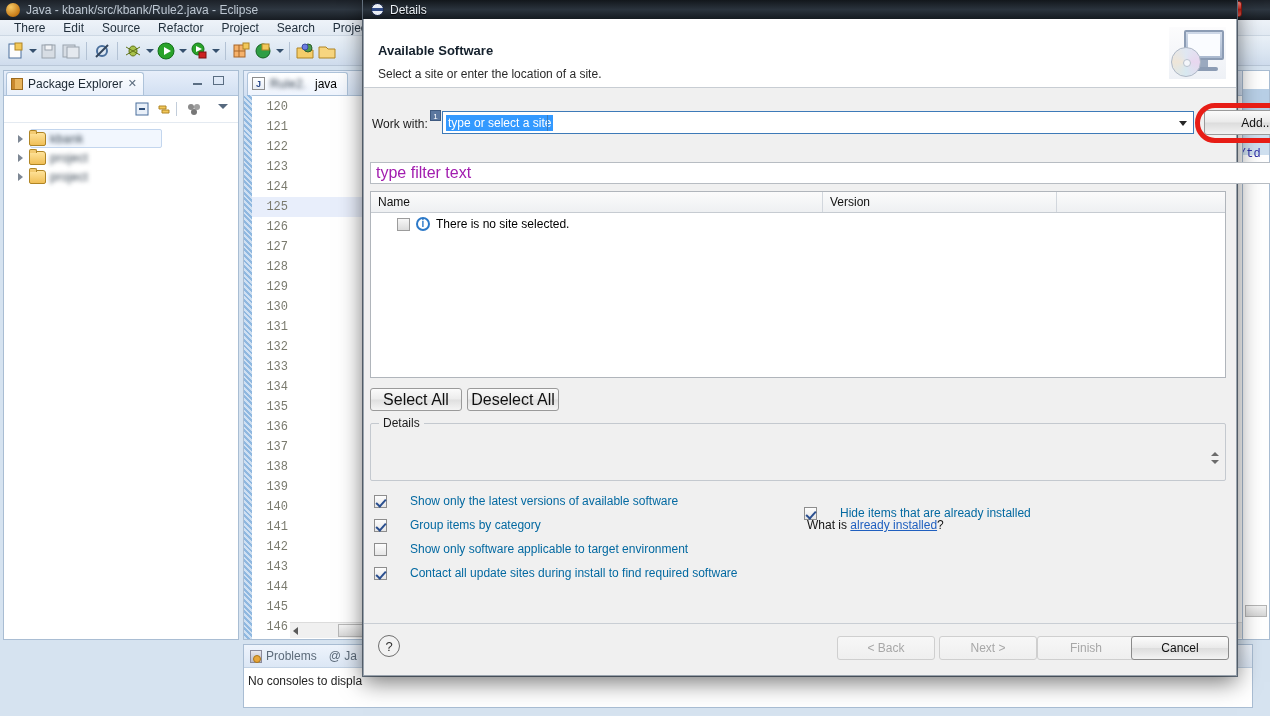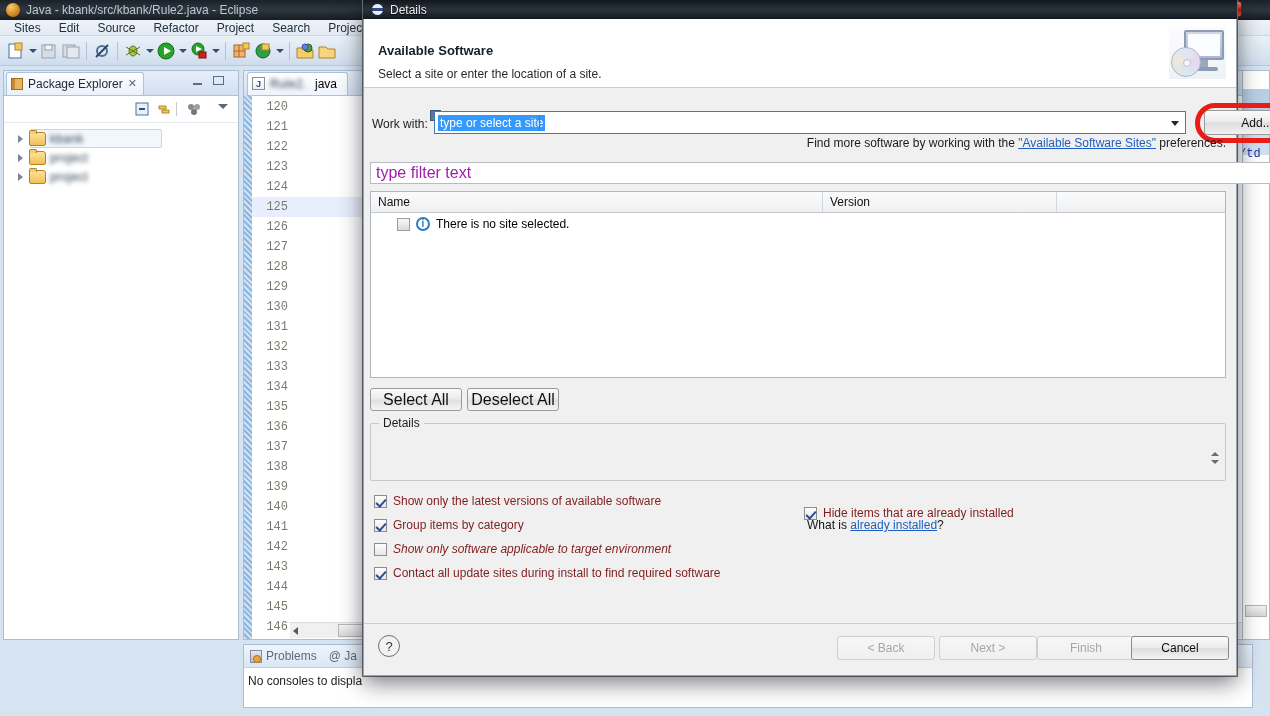--- a/index.html
+++ b/index.html
@@ -214,21 +214,21 @@
   #banner-cd-hole{position:absolute;left:11px;top:11px;width:8px;height:8px;border-radius:50%;
     background:#f4f6fa;border:1px solid #b9c2cd;box-sizing:border-box;}
   
   #workwith-row{position:absolute;left:0;top:89px;width:874px;height:30px;}
   #workwith-label{position:absolute;left:8px;top:9px;font-size:12px;color:#1b1b1b;}
   #workwith-badge{
     position:absolute;left:66px;top:2px;width:11px;height:11px;background:#5b779f;
     color:#fff;font-size:8px;line-height:11px;text-align:center;border:1px solid #3f5a80;box-sizing:border-box;
   }
   #workwith-combo{
-    position:absolute;left:70px;top:3px;width:752px;height:23px;
+    position:absolute;left:78px;top:3px;width:752px;height:23px;
     background:#fff;border:1px solid #3d7ab8;box-sizing:border-box;
   }
   #workwith-value{
     position:absolute;left:3px;top:3px;height:16px;line-height:16px;
     background:#3399ff;color:#fff;font-size:12px;padding:0 2px;
   }
   #workwith-caret{position:absolute;left:104px;top:3px;width:1px;height:16px;background:#3d7ab8;}
   #workwith-arrow{
     position:absolute;right:6px;top:9px;
     border-left:4px solid transparent;border-right:4px solid transparent;border-top:5px solid #262626;
@@ -290,30 +290,30 @@
   }
   #details-legend{
     position:absolute;left:8px;top:-8px;background:#f0f0f0;padding:0 4px;font-size:12px;color:#1b1b1b;
   }
   #details-spin{position:absolute;right:4px;top:26px;width:11px;height:18px;}
   #details-spin:before,#details-spin:after{content:"";position:absolute;left:1px;
     border-left:4px solid transparent;border-right:4px solid transparent;}
   #details-spin:before{top:2px;border-bottom:4px solid #6b6b6b;}
   #details-spin:after{top:10px;border-top:4px solid #6b6b6b;}
   
-  .optrow{position:absolute;display:flex;align-items:center;gap:6px;font-size:12px;color:#7f1d1d;justify-content:space-between;}
+  .optrow{position:absolute;display:flex;align-items:center;gap:23px;font-size:12px;color:#0369a1;justify-content:space-between;}
   .cbx{width:13px;height:13px;border:1px solid #8d8d8d;box-sizing:border-box;
     background:linear-gradient(180deg,#fdfdfd,#e6e6e6);position:relative;flex:none;}
   .cbx.on:after{
     content:"";position:absolute;left:3px;top:1px;width:4px;height:8px;
     border:solid #2a4f8f;border-width:0 2px 2px 0;transform:rotate(42deg);
   }
   #opt-latest{left:10px;top:475px;}
   #opt-group{left:10px;top:499px;}
-  #opt-applicable{left:10px;top:523px;font-style:italic;}
+  #opt-applicable{left:10px;top:523px;}
   #opt-contact{left:10px;top:547px;}
   #opt-hide{left:440px;top:475px;margin-top:12px;}
   #already-note{position:absolute;left:443px;top:499px;font-size:12px;color:#141414;}
   
   #footer-sep{position:absolute;left:0;top:604px;width:872px;height:1px;background:#c9ced4;}
   #help-button{
     position:absolute;left:14px;top:616px;width:22px;height:22px;border-radius:50%;
     border:1px solid #6f6f6f;box-sizing:border-box;background:#f2f2f2;
     display:flex;align-items:center;justify-content:center;font-size:13px;color:#333;
   }
@@ -340,21 +340,21 @@
 
   <div id="eclipse-titlebar">
     <span id="eclipse-app-icon"></span>
     <span id="eclipse-title-text">Java - kbank/src/kbank/Rule2.java - Eclipse</span>
     <span class="winbtn" id="btn-min">—</span>
     <span class="winbtn" id="btn-max">❐</span>
     <span class="winbtn" id="btn-close">✕</span>
   </div>
 
   <div id="eclipse-menubar">
-    <span class="menu-item">Sites</span>
+    <span class="menu-item">There</span>
     <span class="menu-item">Edit</span>
     <span class="menu-item">Source</span>
     <span class="menu-item">Refactor</span>
     <span class="menu-item">Project</span>
     <span class="menu-item">Search</span>
     <span class="menu-item">Project</span>
     <span class="menu-item">Run</span>
   </div>
 
   <div id="eclipse-toolbar">
@@ -587,23 +587,20 @@
       <span id="workwith-badge">1</span>
       <div id="workwith-combo">
         <span id="workwith-value">type or select a site</span>
         <span id="workwith-caret"></span>
         <span id="workwith-arrow"></span>
       </div>
       <div id="add-button">Add...</div>
       <div id="add-highlight"></div>
     </div>
 
-    <div id="sites-note">
-      <span>Find more software by working with the </span><span class="lnk">"Available Software Sites"</span><span> preferences.</span>
-    </div>
 
     <div id="filter-input">type filter text</div>
 
     <div id="table-box">
       <div id="table-head">
         <span class="th" id="th-name">Name</span>
         <span class="th" id="th-version">Version</span>
         <span class="th" id="th-blank"></span>
       </div>
       <div id="table-row">

